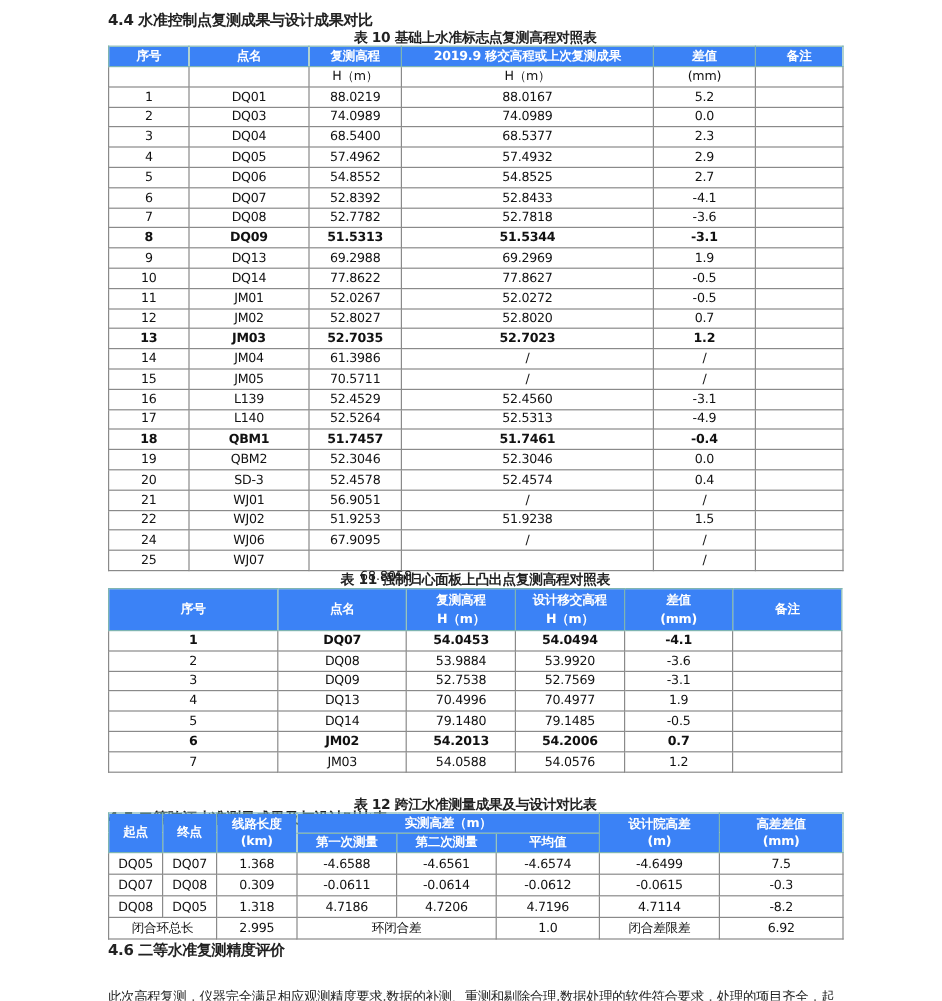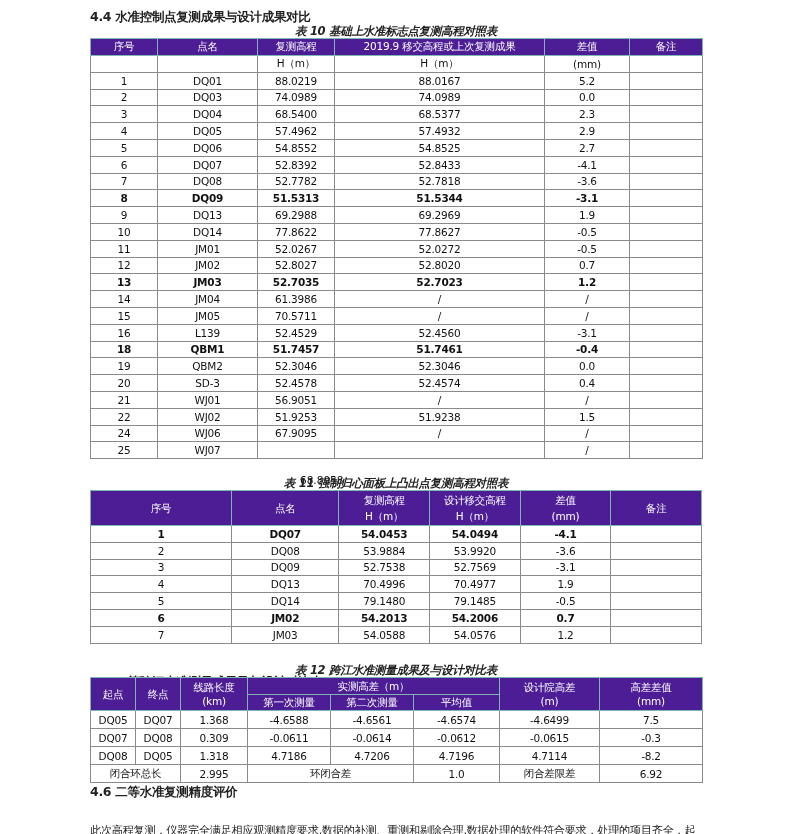--- a/index.html
+++ b/index.html
@@ -7,31 +7,31 @@
     width: 785px; height: 834px; position: relative; overflow: hidden;
     font-family: "DejaVu Sans", "Liberation Sans", sans-serif;
     color: #111;
   }
   .heading {
     position: absolute; left: 90px; font-size: 12.5px; font-weight: bold; color: #222;
     letter-spacing: -0.3px;
   }
   .caption {
     position: absolute; font-size: 11.5px; font-weight: bold; color: #222; text-align: center;
-    letter-spacing: -0.3px; white-space: nowrap; font-style: italic;
+    letter-spacing: -0.3px; white-space: nowrap;
   }
   table {
     position: absolute; border-collapse: collapse; table-layout: fixed;
     font-size: 10.5px; letter-spacing: -0.2px;
   }
   td, th {
     border: 1px solid #8a8a8a; text-align: center; padding: 0; height: 16px;
     white-space: nowrap; overflow: hidden;
   }
-  th { background: #4c1d95; color: #ffffff; font-weight: normal; border-color: #7fb5b2; }
+  th { background: #3b82f6; color: #ffffff; font-weight: bold; border-color: #7fb5b2; }
   tr.bold td { font-weight: bold; }
   #t10 { left: 90px; top: 38px; width: 612px; }
   #t10 td { height: 15.8px; }
   #t11 { left: 90px; top: 490px; width: 612px; }
   #t11 th { height: 34px; line-height: 16px; }
   #t11 td { height: 15.8px; }
   #t12 { left: 90px; top: 677px; width: 612px; }
   #t12 th { height: 15.5px; line-height: 14px; }
   #t12 td { height: 17px; }
   .para {
@@ -195,20 +195,28 @@
         <td></td>
       </tr>
       <tr>
         <td>16</td>
         <td>L139</td>
         <td>52.4529</td>
         <td>52.4560</td>
         <td>-3.1</td>
         <td></td>
       </tr>
+      <tr>
+        <td>17</td>
+        <td>L140</td>
+        <td>52.5264</td>
+        <td>52.5313</td>
+        <td>-4.9</td>
+        <td></td>
+      </tr>
       <tr class="bold">
         <td>18</td>
         <td>QBM1</td>
         <td>51.7457</td>
         <td>51.7461</td>
         <td>-0.4</td>
         <td></td>
       </tr>
       <tr>
         <td>19</td>

